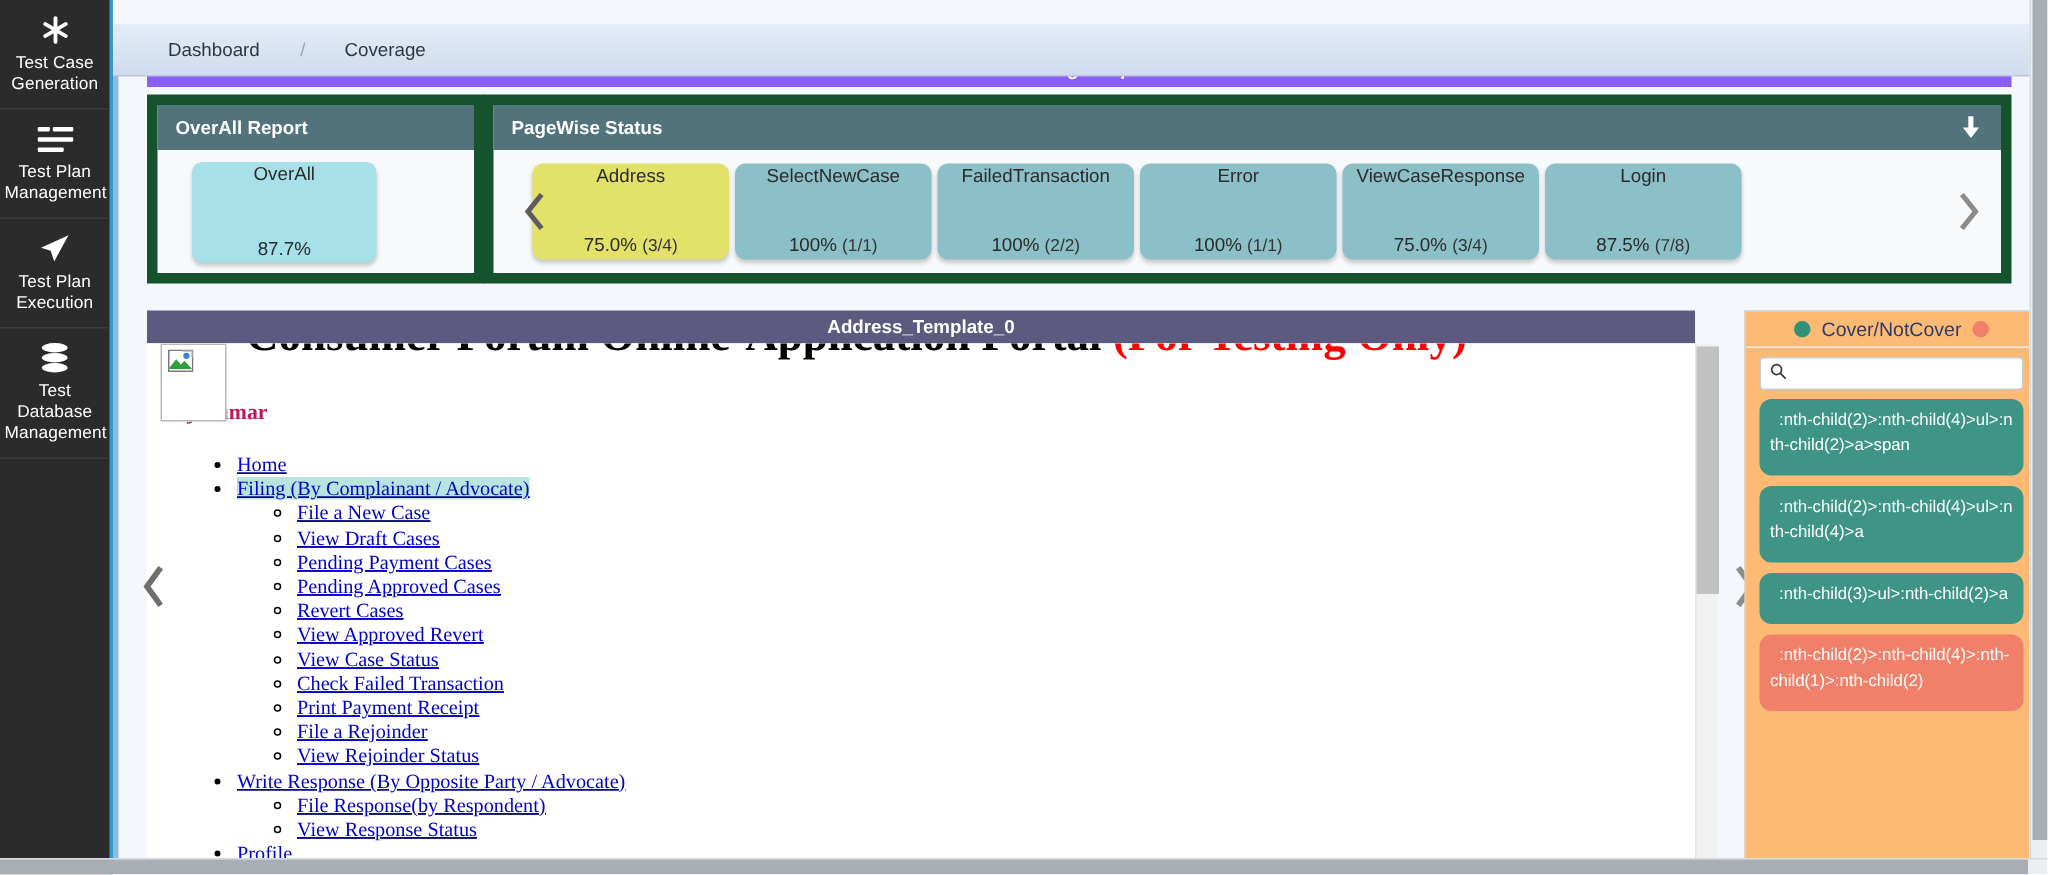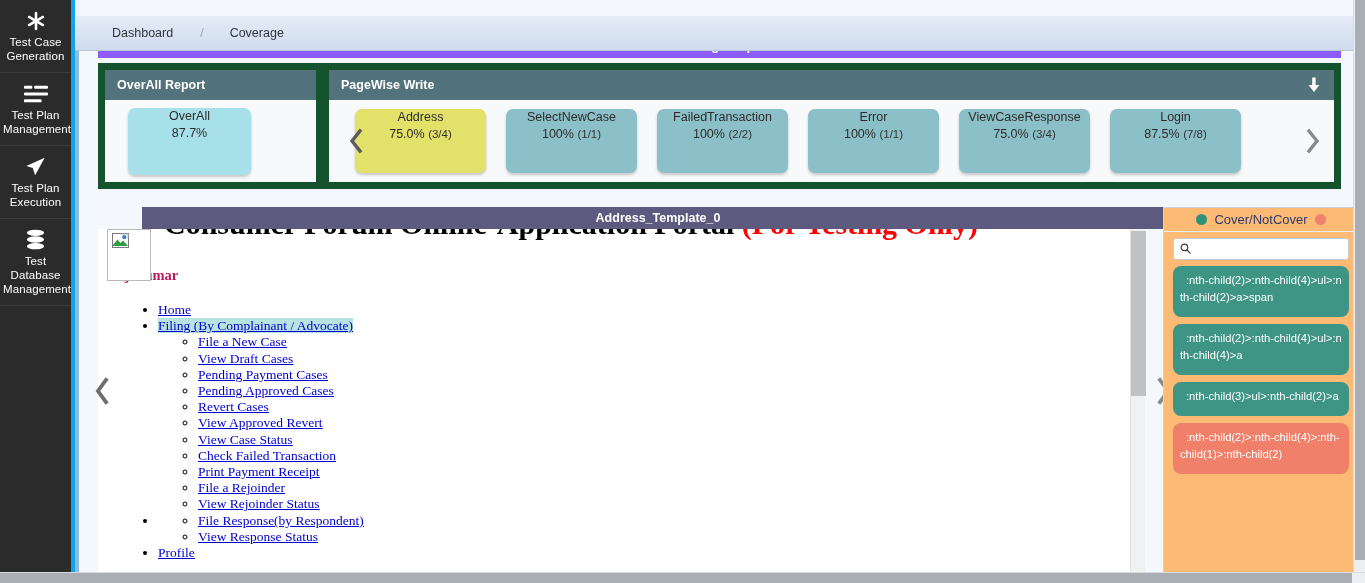--- a/index.html
+++ b/index.html
@@ -14,21 +14,21 @@
     width: 1365px; height: 583px;
     background: #f4f6fb;
     overflow: hidden;
   }
 
   
   #sidebar {
     position: absolute; left: 0; top: 0;
     width: 75px; height: 583px;
     background: #2b2b2b;
-    border-right: 4px solid #0ea5e9;
+    border-right: 2px solid #0ea5e9;
     z-index: 30;
   }
   .side-item {
     padding: 8px 3px 9px 3px;
     border-bottom: 1px solid #3c3c3c;
     text-align: center;
     color: #ffffff;
     cursor: pointer;
   }
   .side-ico {
@@ -108,27 +108,27 @@
     line-height: 0;
   }
   .panel-body {
     flex: 1;
     display: flex; align-items: center;
     position: relative;
   }
   #overall-panel { width: 225px; }
   #overall-panel .panel-body { padding-left: 23px; }
   #pagewise-panel { flex: 1; margin-left: -1px; }
-  #pagewise-panel .panel-body { padding: 0 26px; gap: 20px; }
+  #pagewise-panel .panel-body { padding: 0 26px; gap: 4px; }
 
   .tile {
     border-radius: 7px;
     width: 131px; height: 64px;
     display: flex; flex-direction: column;
-    align-items: center; justify-content: flex-start;
+    align-items: center; justify-content: space-between;
     color: #2b2b2b;
     box-shadow: 0 2px 3px rgba(0,0,0,.2);
     cursor: pointer;
     flex: none;
   }
   .tile.overall { width: 123px; height: 67px; background: #a8e0ea; }
   .tile .t-name { font-size: 12.5px; line-height: 17px; }
   .tile .t-val  { font-size: 12.5px; line-height: 17px; }
   .tile .t-val .frac { font-size: 11.5px; color: #333; }
   .tile.cur { background: #e2e26a; }
@@ -153,21 +153,21 @@
   #preview-col {
     width: 1059px;
     position: relative;
   }
   #tpl-title {
     height: 22px; width: 1032px;
     background: #5d5a80;
     color: #ffffff;
     font-size: 12.5px; font-weight: bold;
     display: flex; align-items: center; justify-content: center;
-    position: absolute; left: 0; top: 0; margin-left: 44px;
+    position: absolute; left: 0; top: 0;
   }
   #iframe-wrap {
     position: absolute; left: 0; top: 22px;
     width: 1032px; height: 346px;
     background: #ffffff;
     overflow: hidden;
   }
   #iframe-inner {
     position: absolute; left: 0; top: -22px;
     width: 1032px;
@@ -399,21 +399,21 @@
         <div class="panel-body">
           <div class="tile overall">
             <span class="t-name">OverAll</span>
             <span class="t-val">87.7%</span>
           </div>
         </div>
       </section>
 
       <section class="panel" id="pagewise-panel">
         <div class="panel-head">
-          <span>PageWise Write</span>
+          <span>PageWise Status</span>
           <span class="dl">
             <svg width="14" height="16" viewBox="0 0 14 16" fill="#fff">
               <rect x="5.2" y="0.5" width="3.4" height="9"></rect>
               <path d="M1.6 8 L7 15 L12.4 8 Z"></path>
             </svg>
           </span>
         </div>
         <div class="panel-body" id="pagewise-body">
           <span class="nav-arrow" id="pw-prev">
             <svg width="17" height="26" viewBox="0 0 17 26" fill="none" stroke="#5c5c5c" stroke-width="3.4" stroke-linecap="square">
@@ -490,21 +490,21 @@
                       <li><a href="#">Pending Payment Cases</a></li>
                       <li><a href="#">Pending Approved Cases</a></li>
                       <li><a href="#">Revert Cases</a></li>
                       <li><a href="#">View Approved Revert</a></li>
                       <li><a href="#">View Case Status</a></li>
                       <li><a href="#">Check Failed Transaction</a></li>
                       <li><a href="#">Print Payment Receipt</a></li>
                       <li><a href="#">File a Rejoinder</a></li>
                       <li><a href="#">View Rejoinder Status</a></li>
                     </ul></li>
-                  <li><ul>
+                  <li><a href="#">Write Response (By Opposite Party / Advocate)</a><ul>
                       <li><a href="#">File Response(by Respondent)</a></li>
                       <li><a href="#">View Response Status</a></li>
                     </ul></li>
                   <li><a href="#">Profile</a></li>
                 </ul>
             </div>
           </div>
         </div>
 
         <div id="iframe-sb">

